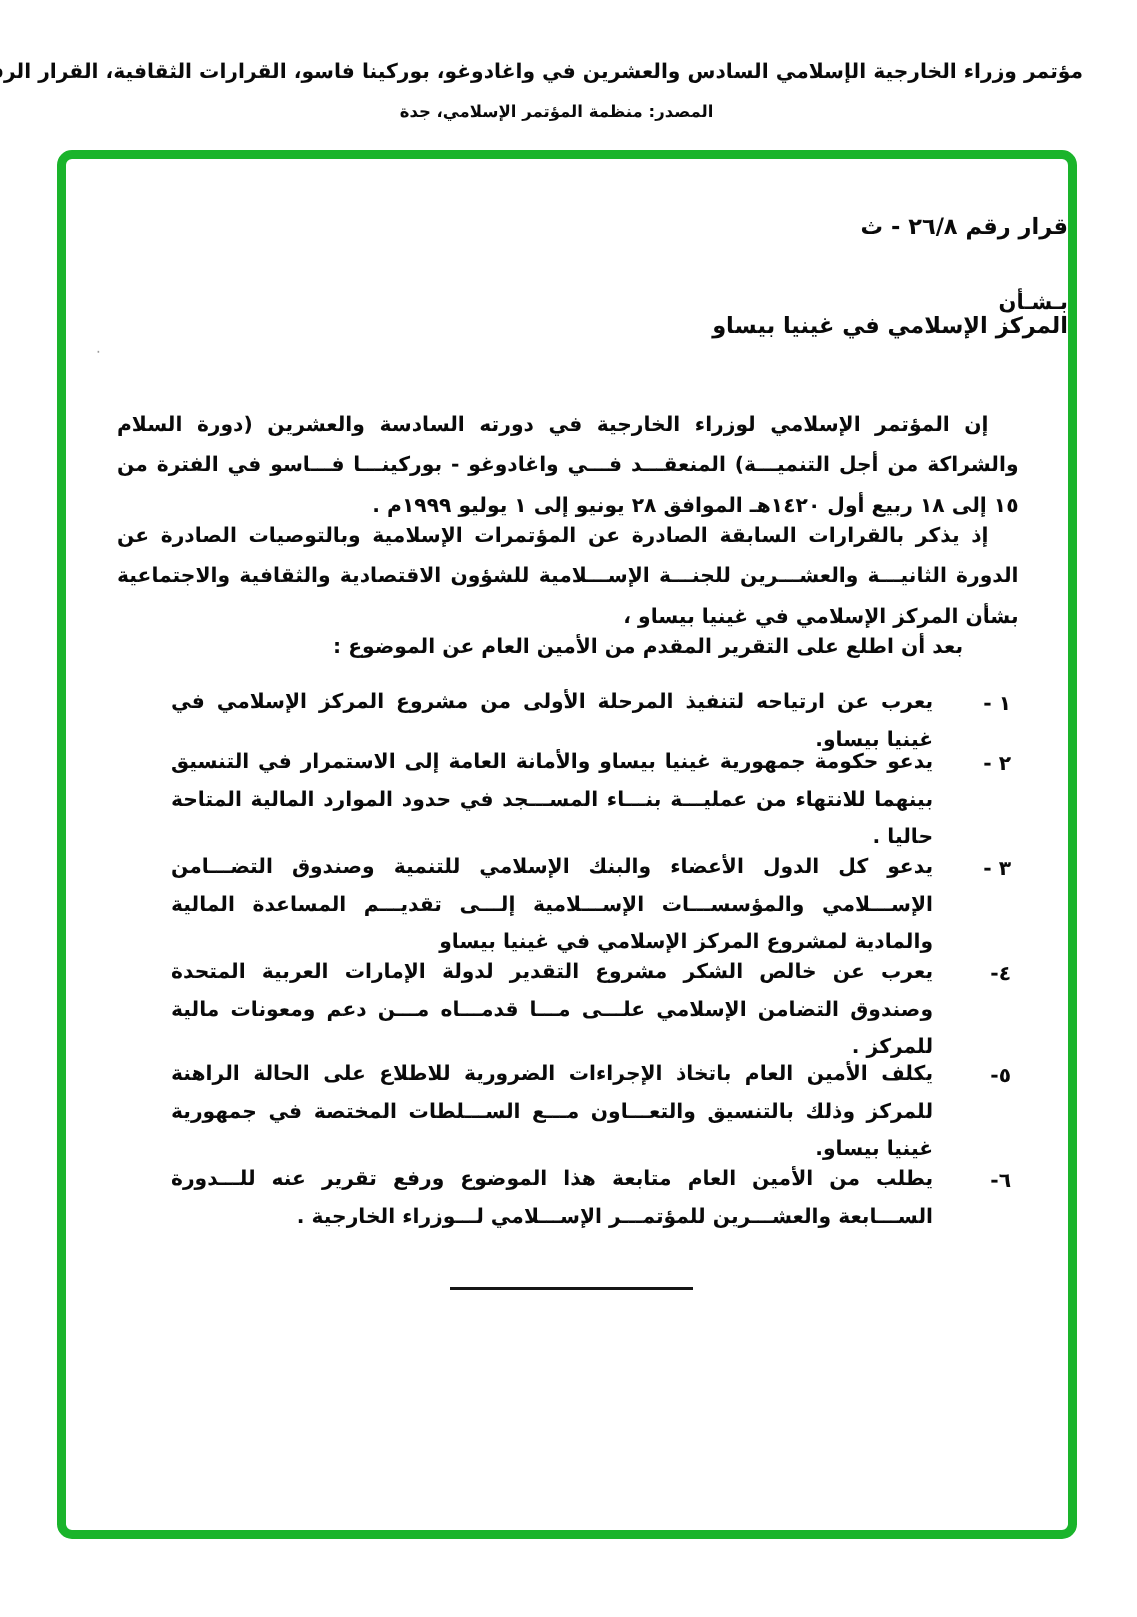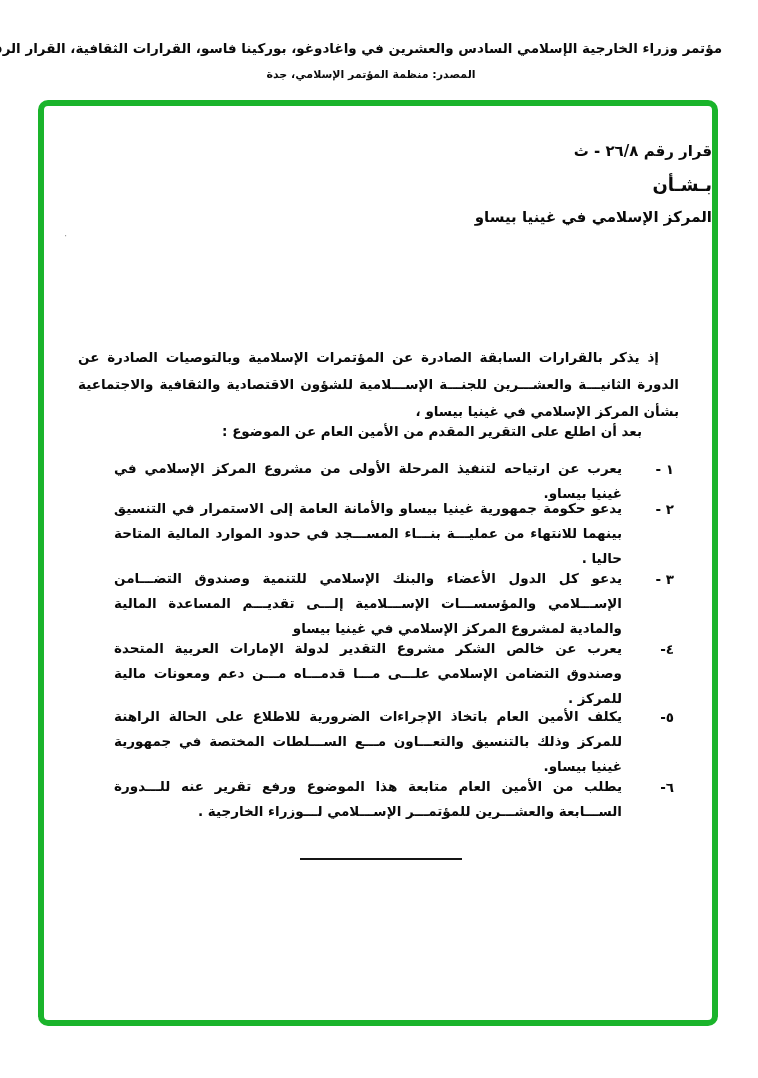--- a/index.html
+++ b/index.html
@@ -41,21 +41,21 @@
     border-radius: 10px;
     background: #ffffff;
   }
   .title-line {
     position: absolute;
     right: 0; left: 0;
     font-weight: 700;
     white-space: nowrap;
   }
   .title-1 { top: 36px;  font-size: 15px; }
-  .title-2 { top: 68px;  font-size: 18px; }
+  .title-2 { top: 88px;  font-size: 14px; }
   .title-3 { top: 102px; font-size: 15px; margin-left: 30px; }
   .stray-mark {
     position: absolute;
     left: 20px; top: 124px;
     font-size: 10px;
     color: #9a9a9a;
   }
   .para {
     position: absolute;
     right: 33px; left: 34px;
@@ -119,20 +119,21 @@
   <div class="hdr-line2">المصدر:  منظمة المؤتمر الإسلامي، جدة</div>
 
   <div class="green-box">
 
     <div class="title-line title-1">قرار رقم ٢٦/٨ - ث</div>
     <div class="title-line title-2">بـشـأن</div>
     <div class="title-line title-3">المركز الإسلامي في غينيا بيساو</div>
 
     <div class="stray-mark">·</div>
 
+    <p class="para para-1">إن المؤتمر الإسلامي لوزراء الخارجية في دورته السادسة والعشرين (دورة السلام والشراكة من أجل التنميـــة) المنعقـــد فـــي واغادوغو - بوركينـــا فـــاسو في الفترة من ١٥ إلى ١٨ ربيع أول ١٤٢٠هـ الموافق ٢٨ يونيو إلى ١ يوليو ١٩٩٩م .</p>
     <p class="para para-2">إذ يذكر بالقرارات السابقة الصادرة عن المؤتمرات الإسلامية وبالتوصيات الصادرة عن الدورة الثانيـــة والعشـــرين للجنـــة الإســـلامية للشؤون الاقتصادية والثقافية والاجتماعية بشأن المركز الإسلامي في غينيا بيساو ،</p>
     <p class="para para-3">بعد أن اطلع على التقرير المقدم من الأمين العام عن الموضوع :</p>
 
     <div class="item-row item-1">
       <div class="item-marker">١ -</div>
       <div class="item-text">يعرب عن ارتياحه لتنفيذ المرحلة الأولى من مشروع المركز الإسلامي في غينيا بيساو.</div>
     </div>
 
     <div class="item-row item-2">
       <div class="item-marker">٢ -</div>

